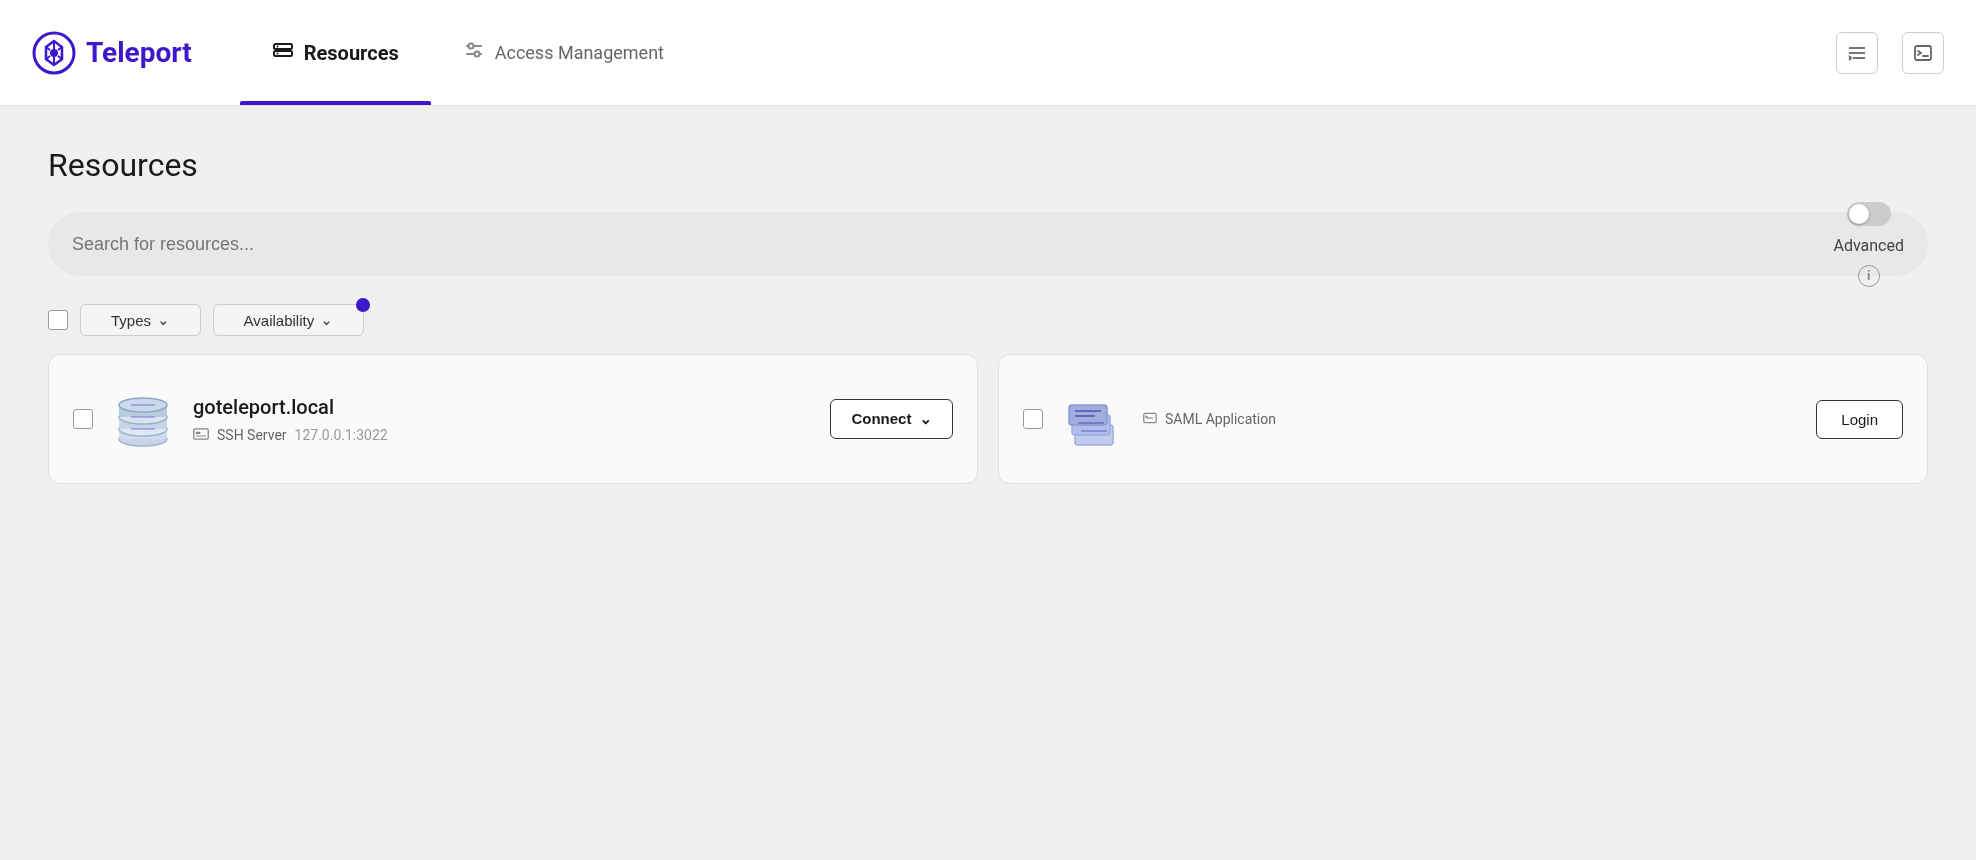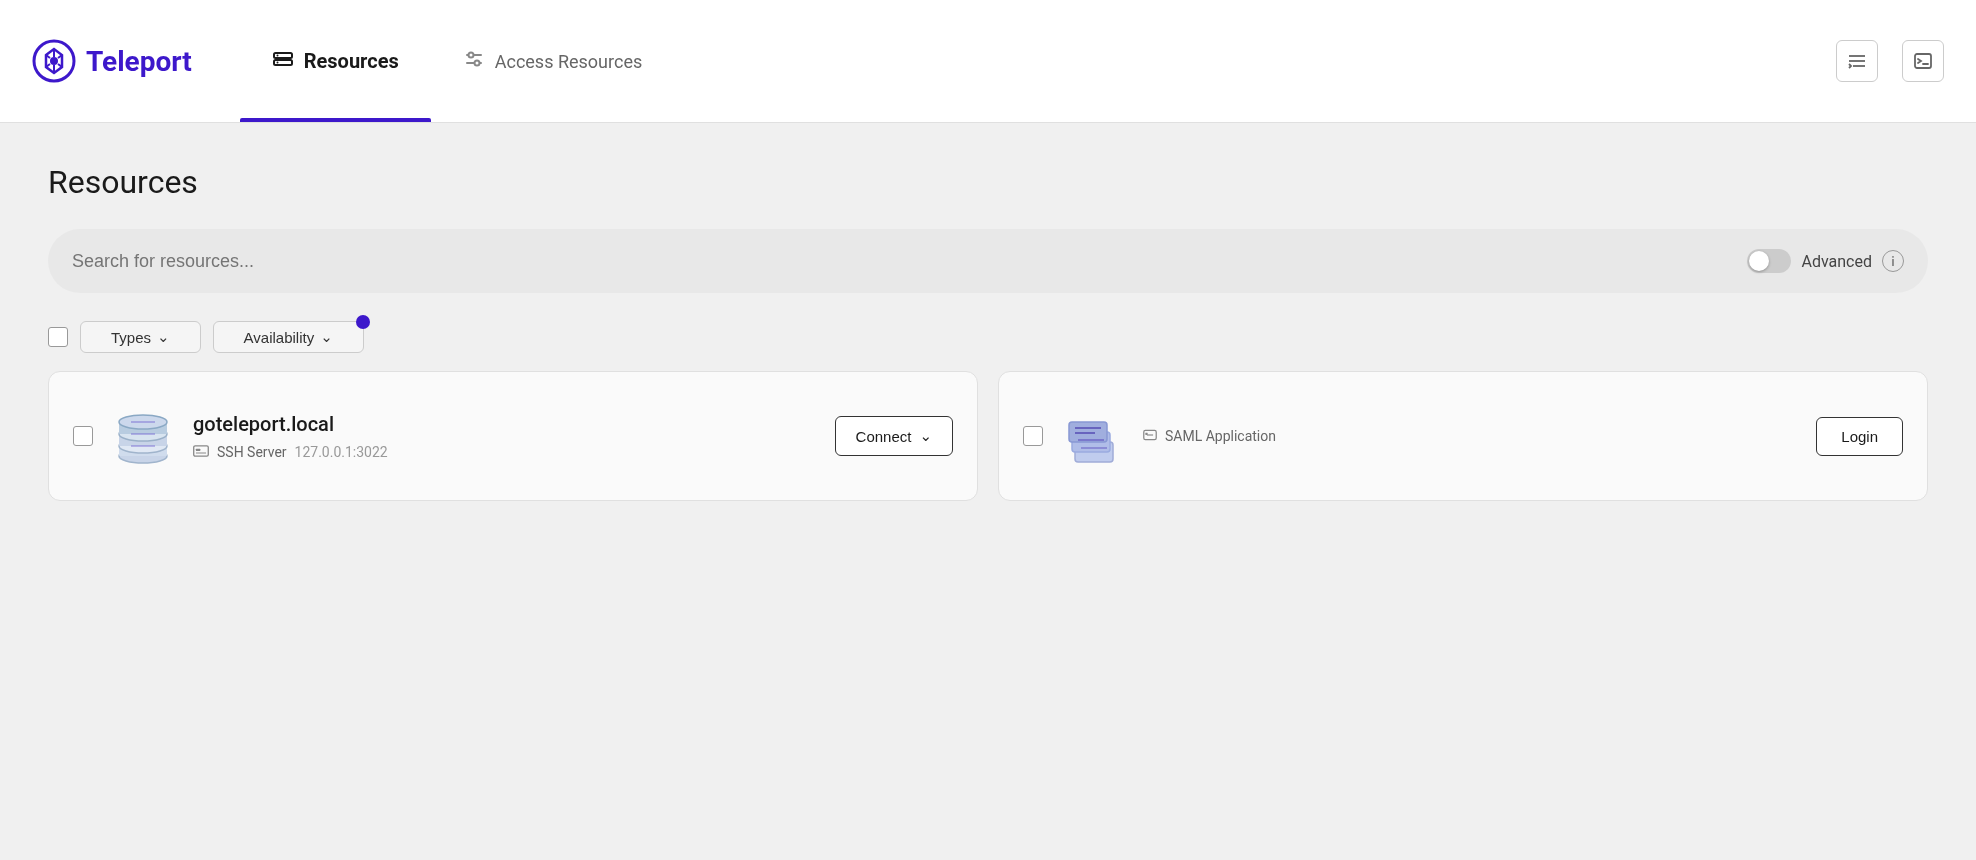--- a/index.html
+++ b/index.html
@@ -7,21 +7,21 @@
       font-family: -apple-system, BlinkMacSystemFont, 'Segoe UI', Roboto, sans-serif;
       background: #f0f0f0;
       min-height: 860px;
     }
 
     
     .header {
       background: #fff;
       display: flex;
       align-items: center;
-      height: 123px;
+      height: 106px;
       padding: 0 32px;
       border-bottom: 1px solid #e0e0e0;
     }
 
     .logo {
       display: flex;
       align-items: center;
       gap: 10px;
       text-decoration: none;
       margin-right: 48px;
@@ -130,20 +130,21 @@
       background: transparent;
       border: none;
       outline: none;
       font-size: 18px;
       color: #999;
     }
     .search-right {
       display: flex;
       align-items: center;
       gap: 10px;
+      flex-direction: column;
     }
     .toggle {
       width: 44px;
       height: 24px;
       background: #ccc;
       border-radius: 12px;
       position: relative;
       cursor: pointer;
     }
     .toggle-knob {
@@ -286,27 +287,27 @@
       font-size: 14px;
       color: #666;
     }
 
     .card-action {
       flex-shrink: 0;
     }
 
     .connect-btn {
       display: flex;
-      align-items: center;
+      align-items: flex-start;
       gap: 8px;
       border: 1.5px solid #333;
       border-radius: 6px;
       padding: 10px 20px;
       font-size: 15px;
-      font-weight: 400;
+      font-weight: 700;
       cursor: pointer;
       background: #fff;
       color: #1a1a1a;
     }
 
     .login-btn {
       border: 1.5px solid #333;
       border-radius: 6px;
       padding: 10px 24px;
       font-size: 15px;
@@ -358,21 +359,21 @@
 
     <a class="nav-item" href="#">
       <span class="nav-icon">
         <svg width="22" height="22" viewBox="0 0 22 22" fill="none" xmlns="http://www.w3.org/2000/svg">
           <line x1="4" y1="7" x2="18" y2="7" stroke="#888" stroke-width="2" stroke-linecap="round"></line>
           <circle cx="8" cy="7" r="2.5" fill="#fff" stroke="#888" stroke-width="2"></circle>
           <line x1="4" y1="15" x2="18" y2="15" stroke="#888" stroke-width="2" stroke-linecap="round"></line>
           <circle cx="14" cy="15" r="2.5" fill="#fff" stroke="#888" stroke-width="2"></circle>
         </svg>
       </span>
-      <span>Access Resources</span>
+      <span>Access Management</span>
     </a>
 
     <div class="nav-right">
       <div class="nav-icon-btn">
         <svg width="20" height="20" viewBox="0 0 20 20" fill="none">
           <line x1="2" y1="5" x2="18" y2="5" stroke="#666" stroke-width="1.8"></line>
           <line x1="2" y1="10" x2="18" y2="10" stroke="#666" stroke-width="1.8"></line>
           <line x1="6" y1="15" x2="18" y2="15" stroke="#666" stroke-width="1.8"></line>
           <polyline points="2,13 4,15 2,17" stroke="#666" stroke-width="1.8" fill="none"></polyline>
         </svg>

